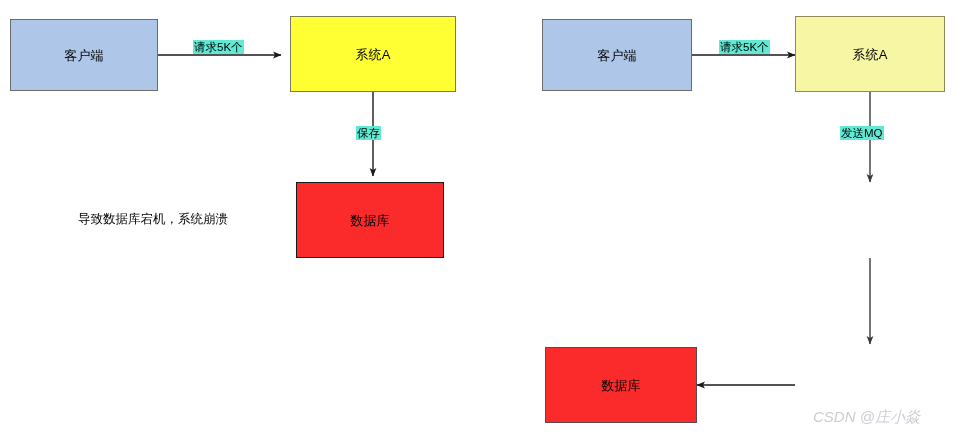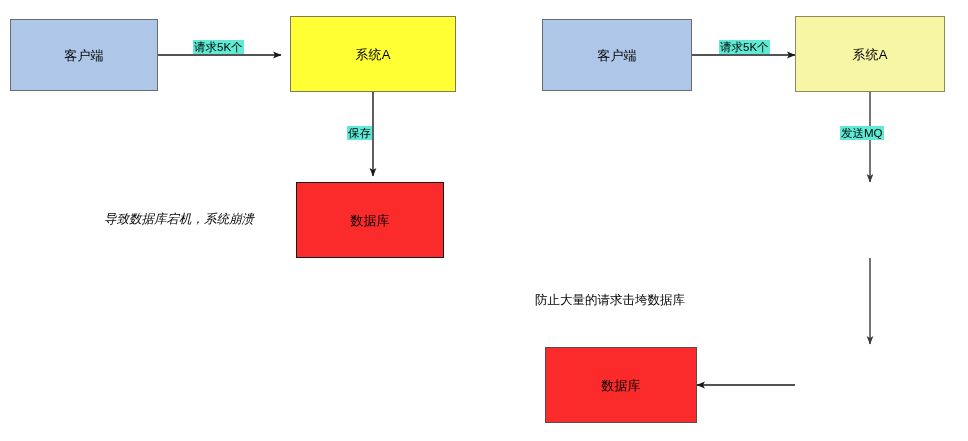--- a/index.html
+++ b/index.html
@@ -125,32 +125,32 @@
   </svg>
 
   <div class="node node-client" style="left:10px; top:19px; width:148px; height:72px;">客户端</div>
 
   <div class="node node-sys-bright" style="left:290px; top:16px; width:166px; height:76px;">系统A</div>
 
   <div class="node node-db" style="left:296px; top:182px; width:148px; height:76px;">数据库</div>
 
   <div class="edge-label" style="left:193px; top:40px;">请求5K个</div>
 
-  <div class="edge-label" style="left:347px; top:126px;">保存</div>
+  <div class="edge-label" style="left:356px; top:126px;">保存</div>
 
-  <div class="note" style="left:104px; top:211px;font-style:italic;">导致数据库宕机，系统崩溃</div>
+  <div class="note" style="left:78px; top:211px;">导致数据库宕机，系统崩溃</div>
 
   <div class="node node-client" style="left:542px; top:19px; width:150px; height:72px;">客户端</div>
 
   <div class="node node-sys-pale" style="left:795px; top:16px; width:150px; height:76px;">系统A</div>
 
 
 
   <div class="node node-db-alt" style="left:545px; top:347px; width:152px; height:76px;">数据库</div>
 
   <div class="edge-label" style="left:719px; top:40px;">请求5K个</div>
 
   <div class="edge-label" style="left:840px; top:126px;">发送MQ</div>
 
-  <div class="note" style="left:535px; top:292px;">防止大量的请求击垮数据库</div>
 
+  <div class="watermark" style="left:813px; top:408px;">CSDN @庄小焱</div>
 
 </div>
 
 </body></html>

